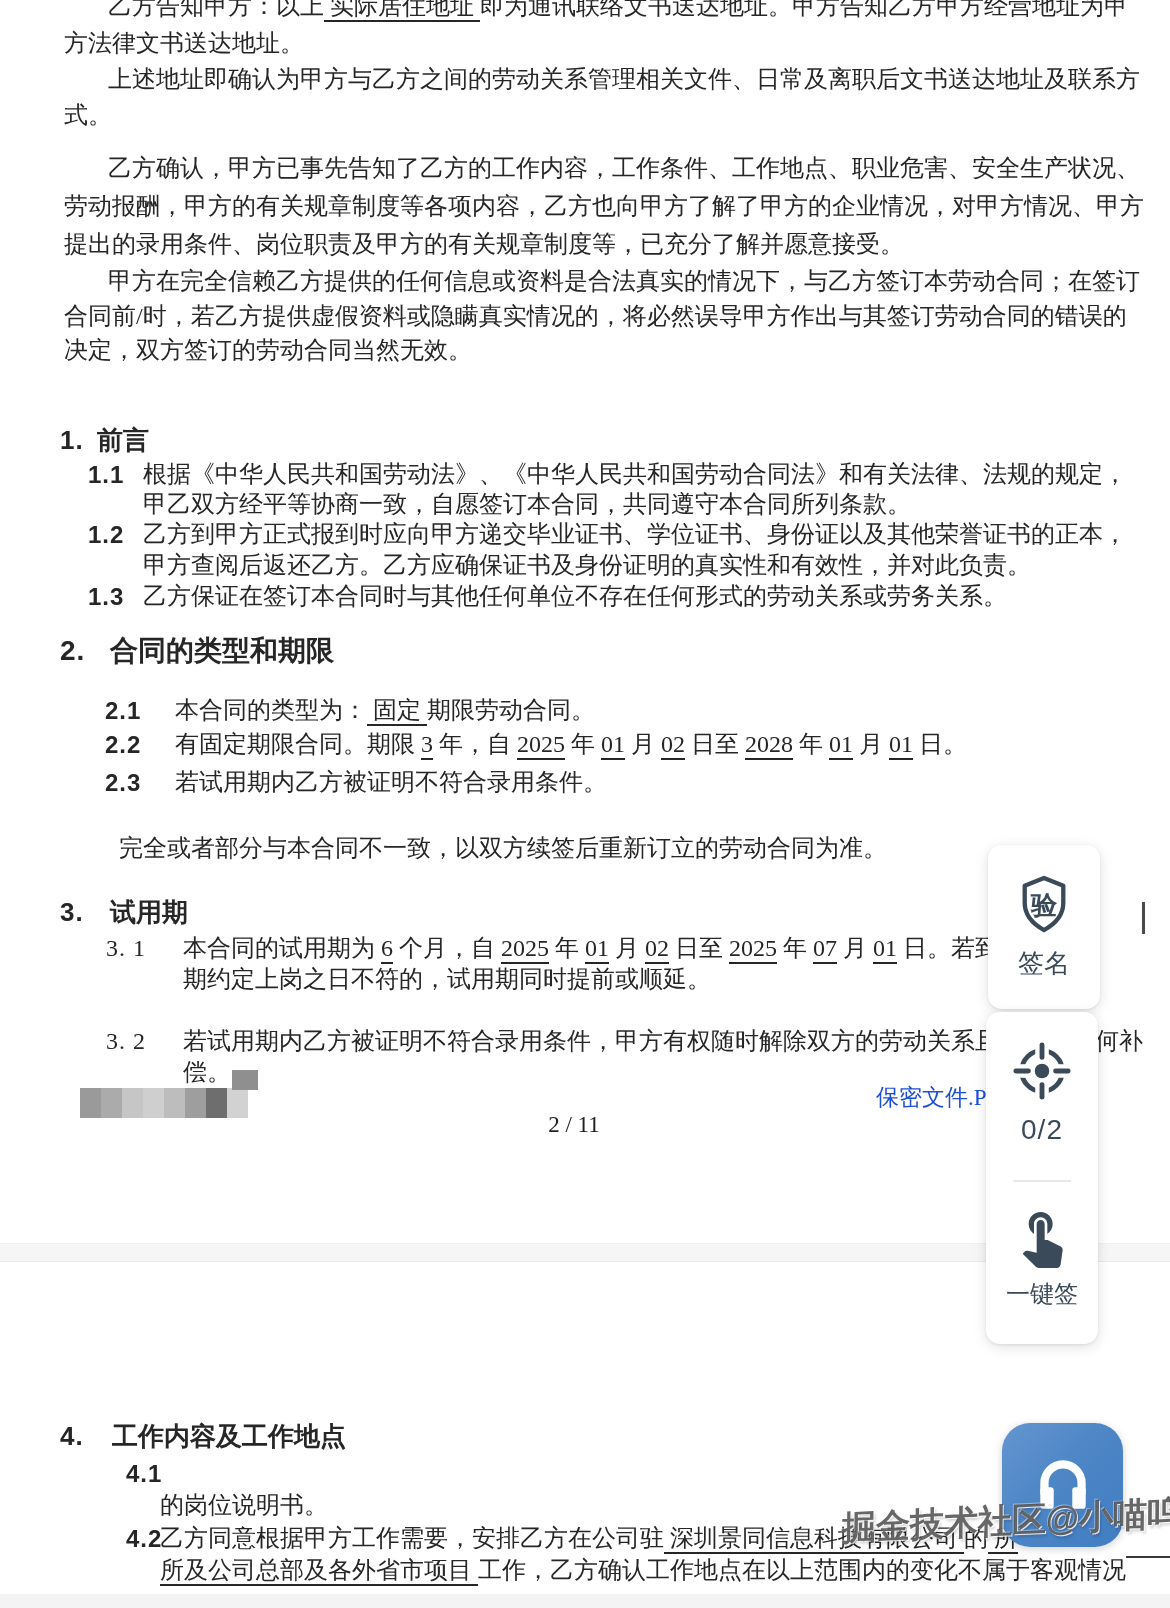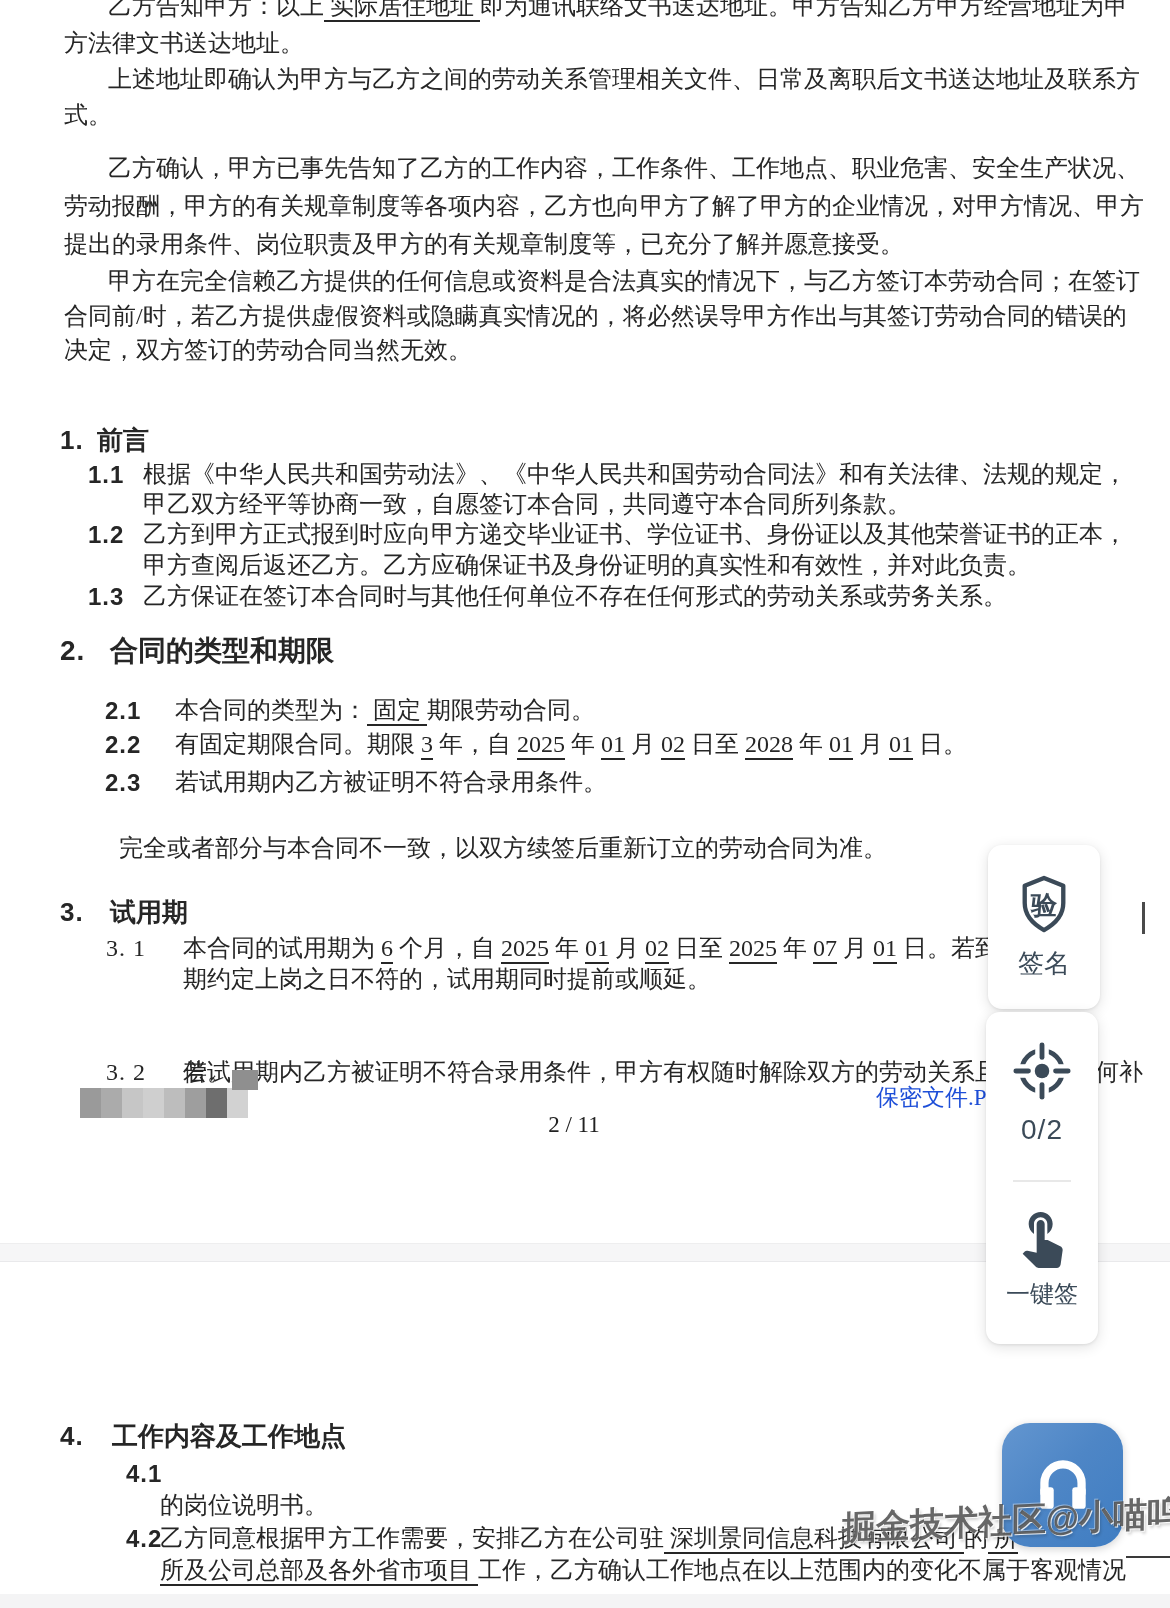--- a/index.html
+++ b/index.html
@@ -81,21 +81,21 @@
     <div class="dl" style="top: 549px;"><span style="left: 143px;"><span>甲方查阅后返还乙方。乙方应确保证书及身份证明的真实性和有效性，并对此负责。</span></span></div>
     <div class="dl" style="top: 580px;"><span class="num nb" style="left: 88px;">1.3</span><span style="left: 143px;"><span>乙方保证在签订本合同时与其他任何单位不存在任何形式的劳动关系或劳务关系。</span></span></div>
     <div class="dl sans b" style="top: 634px; font-size: 28px;"><span class="num nb" style="left: 60px;">2.</span><span style="left: 110px;"><span>合同的类型和期限</span></span></div>
     <div class="dl" style="top: 694px;"><span class="num nb" style="left: 105px;">2.1</span><span style="left: 175px;"><span>本合同的类型为：</span><span class="u"> 固定 </span><span>期限劳动合同。</span></span></div>
     <div class="dl" style="top: 728px;"><span class="num nb" style="left: 105px;">2.2</span><span style="left: 175px;"><span>有固定期限合同。期限 </span><span class="u">3</span><span> 年，自 </span><span class="u">2025</span><span> 年 </span><span class="u">01</span><span> 月 </span><span class="u">02</span><span> 日至 </span><span class="u">2028</span><span> 年 </span><span class="u">01</span><span> 月 </span><span class="u">01</span><span> 日。</span></span></div>
     <div class="dl" style="top: 766px;"><span class="num nb" style="left: 105px;">2.3</span><span style="left: 175px;"><span>若试用期内乙方被证明不符合录用条件。</span></span></div>
     <div class="dl" style="top: 832px;"><span style="left: 84px; margin-left: 35px;"><span>完全或者部分与本合同不一致，以双方续签后重新订立的劳动合同为准。</span></span></div>
     <div class="dl sans b" style="top: 896px; font-size: 26px;"><span class="num nb" style="left: 60px;">3.</span><span style="left: 110px;"><span>试用期</span></span></div>
     <div class="dl" style="top: 932px;"><span class="num" style="left: 106px;">3. 1</span><span style="left: 183px;"><span>本合同的试用期为 </span><span class="u">6</span><span> 个月，自 </span><span class="u">2025</span><span> 年 </span><span class="u">01</span><span> 月 </span><span class="u">02</span><span> 日至 </span><span class="u">2025</span><span> 年 </span><span class="u">07</span><span> 月 </span><span class="u">01</span><span> 日。若到岗</span></span></div>
     <div class="dl" style="top: 963px;"><span style="left: 183px;"><span>期约定上岗之日不符的，试用期同时提前或顺延。</span></span></div>
-    <div class="dl" style="top: 1056px;"><span class="num" style="left: 106px;">3. 2</span><span style="left: 183px;"><span>若试用期内乙方被证明不符合录用条件，甲方有权随时解除双方的劳动关系且不支付任何补</span></span></div>
+    <div class="dl" style="top: 1025px;"><span class="num" style="left: 106px;">3. 2</span><span style="left: 183px;"><span>若试用期内乙方被证明不符合录用条件，甲方有权随时解除双方的劳动关系且不支付任何补</span></span></div>
     <div class="dl" style="top: 1056px;"><span style="left: 183px;"><span>偿。</span></span></div>
     <div class="dl sans b" style="top: 1420px; font-size: 26px;"><span class="num nb" style="left: 60px;">4.</span><span style="left: 112px;"><span>工作内容及工作地点</span></span></div>
     <div class="dl" style="top: 1457px;"><span class="num nb" style="left: 126px;">4.1</span></div>
     <div class="dl" style="top: 1489px;"><span style="left: 160px;"><span>的岗位说明书。</span></span></div>
     <div class="dl" style="top: 1522px;"><span class="num nb" style="left: 126px;">4.2</span><span style="left: 160px;"><span>乙方同意根据甲方工作需要，安排乙方在公司驻</span><span class="u"> 深圳景同信息科技有限公司 </span><span>的</span><span class="u"> 所</span></span></div>
     <div class="dl" style="top: 1554px;"><span style="left: 160px;"><span class="u">所及公司总部及各外省市项目 </span><span>工作，乙方确认工作地点在以上范围内的变化不属于客观情况</span></span></div>
   </div>
 
 <div class="confidential">保密文件.P</div>
 <div class="page-indicator">2 / 11</div>

